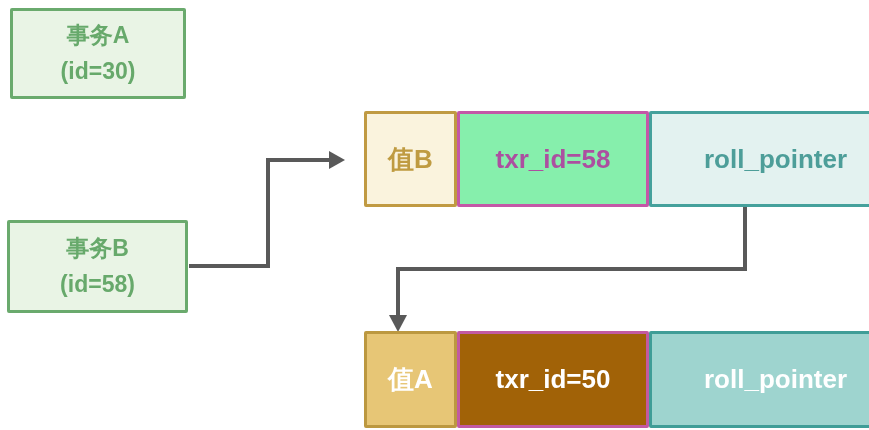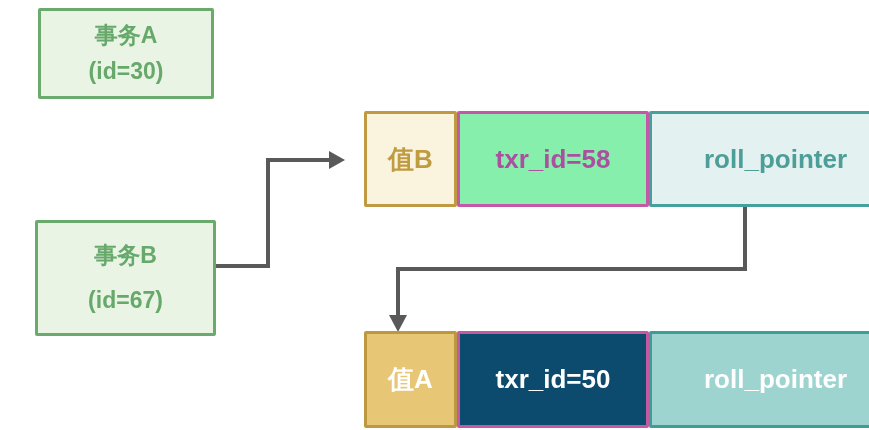--- a/index.html
+++ b/index.html
@@ -31,24 +31,23 @@
     background: #E9F4E5;
     border-radius: 2px;
     display: flex;
     flex-direction: column;
     align-items: center;
     justify-content: space-evenly;
     color: #67A96B;
     font-weight: bold;
     font-size: 23px;
     line-height: 1;
-    margin-left: 28px;
   }
   .txn-a { left: 10px; top: 8px;   width: 176px; height: 91px; }
-  .txn-b { left: 7px;  top: 220px; width: 181px; height: 116px; }
+  .txn-b { left: 7px;  top: 220px; width: 181px; height: 93px; }
   
   .vrow {
     position: absolute;
     left: 364px;
     display: flex;
     font-weight: bold;
     font-size: 26px;
   }
   .vrow-top    { top: 111px; height: 96px; }
   .vrow-bottom { top: 331px; height: 97px; }
@@ -62,21 +61,21 @@
   }
   .cell-value { width: 93px; }
   .cell-txr   { width: 192px; }
   .cell-roll  { width: 253px; }
   
   .vrow-top .cell-value { background: #FAF3DD; border: 3px solid #C09A42; color: #BF9B41; }
   .vrow-top .cell-txr   { background: #86efac; border: 3px solid #C457A7; color: #AC4FA0; }
   .vrow-top .cell-roll  { background: #E3F2F0; border: 3px solid #45A19C; color: #4D9E99; }
   
   .vrow-bottom .cell-value { background: #E7C676; border: 3px solid #BC9840; color: #FFFFFF; }
-  .vrow-bottom .cell-txr   { background: #0c4a6e; border: 3px solid #C25AA2; color: #FFFFFF; }
+  .vrow-bottom .cell-txr   { background: #a16207; border: 3px solid #C25AA2; color: #FFFFFF; }
   .vrow-bottom .cell-roll  { background: #9ED4CF; border: 3px solid #3F9D97; color: #FFFFFF; }
 </style>
 </head>
 <body>
 
 <div class="canvas">
 
   <svg class="connectors" viewBox="0 0 869 430" xmlns="http://www.w3.org/2000/svg">
     <g stroke="#595959" stroke-width="4" fill="none">
       <polyline points="189,266 268,266 268,160 329,160"></polyline>
@@ -88,21 +87,21 @@
     </g>
   </svg>
 
   <div class="txn-box txn-a">
     <div>事务A</div>
     <div>(id=30)</div>
   </div>
 
   <div class="txn-box txn-b">
     <div>事务B</div>
-    <div>(id=67)</div>
+    <div>(id=58)</div>
   </div>
 
   <div class="vrow vrow-top">
     <div class="cell cell-value">值B</div>
     <div class="cell cell-txr">txr_id=58</div>
     <div class="cell cell-roll">roll_pointer</div>
   </div>
 
   <div class="vrow vrow-bottom">
     <div class="cell cell-value">值A</div>

